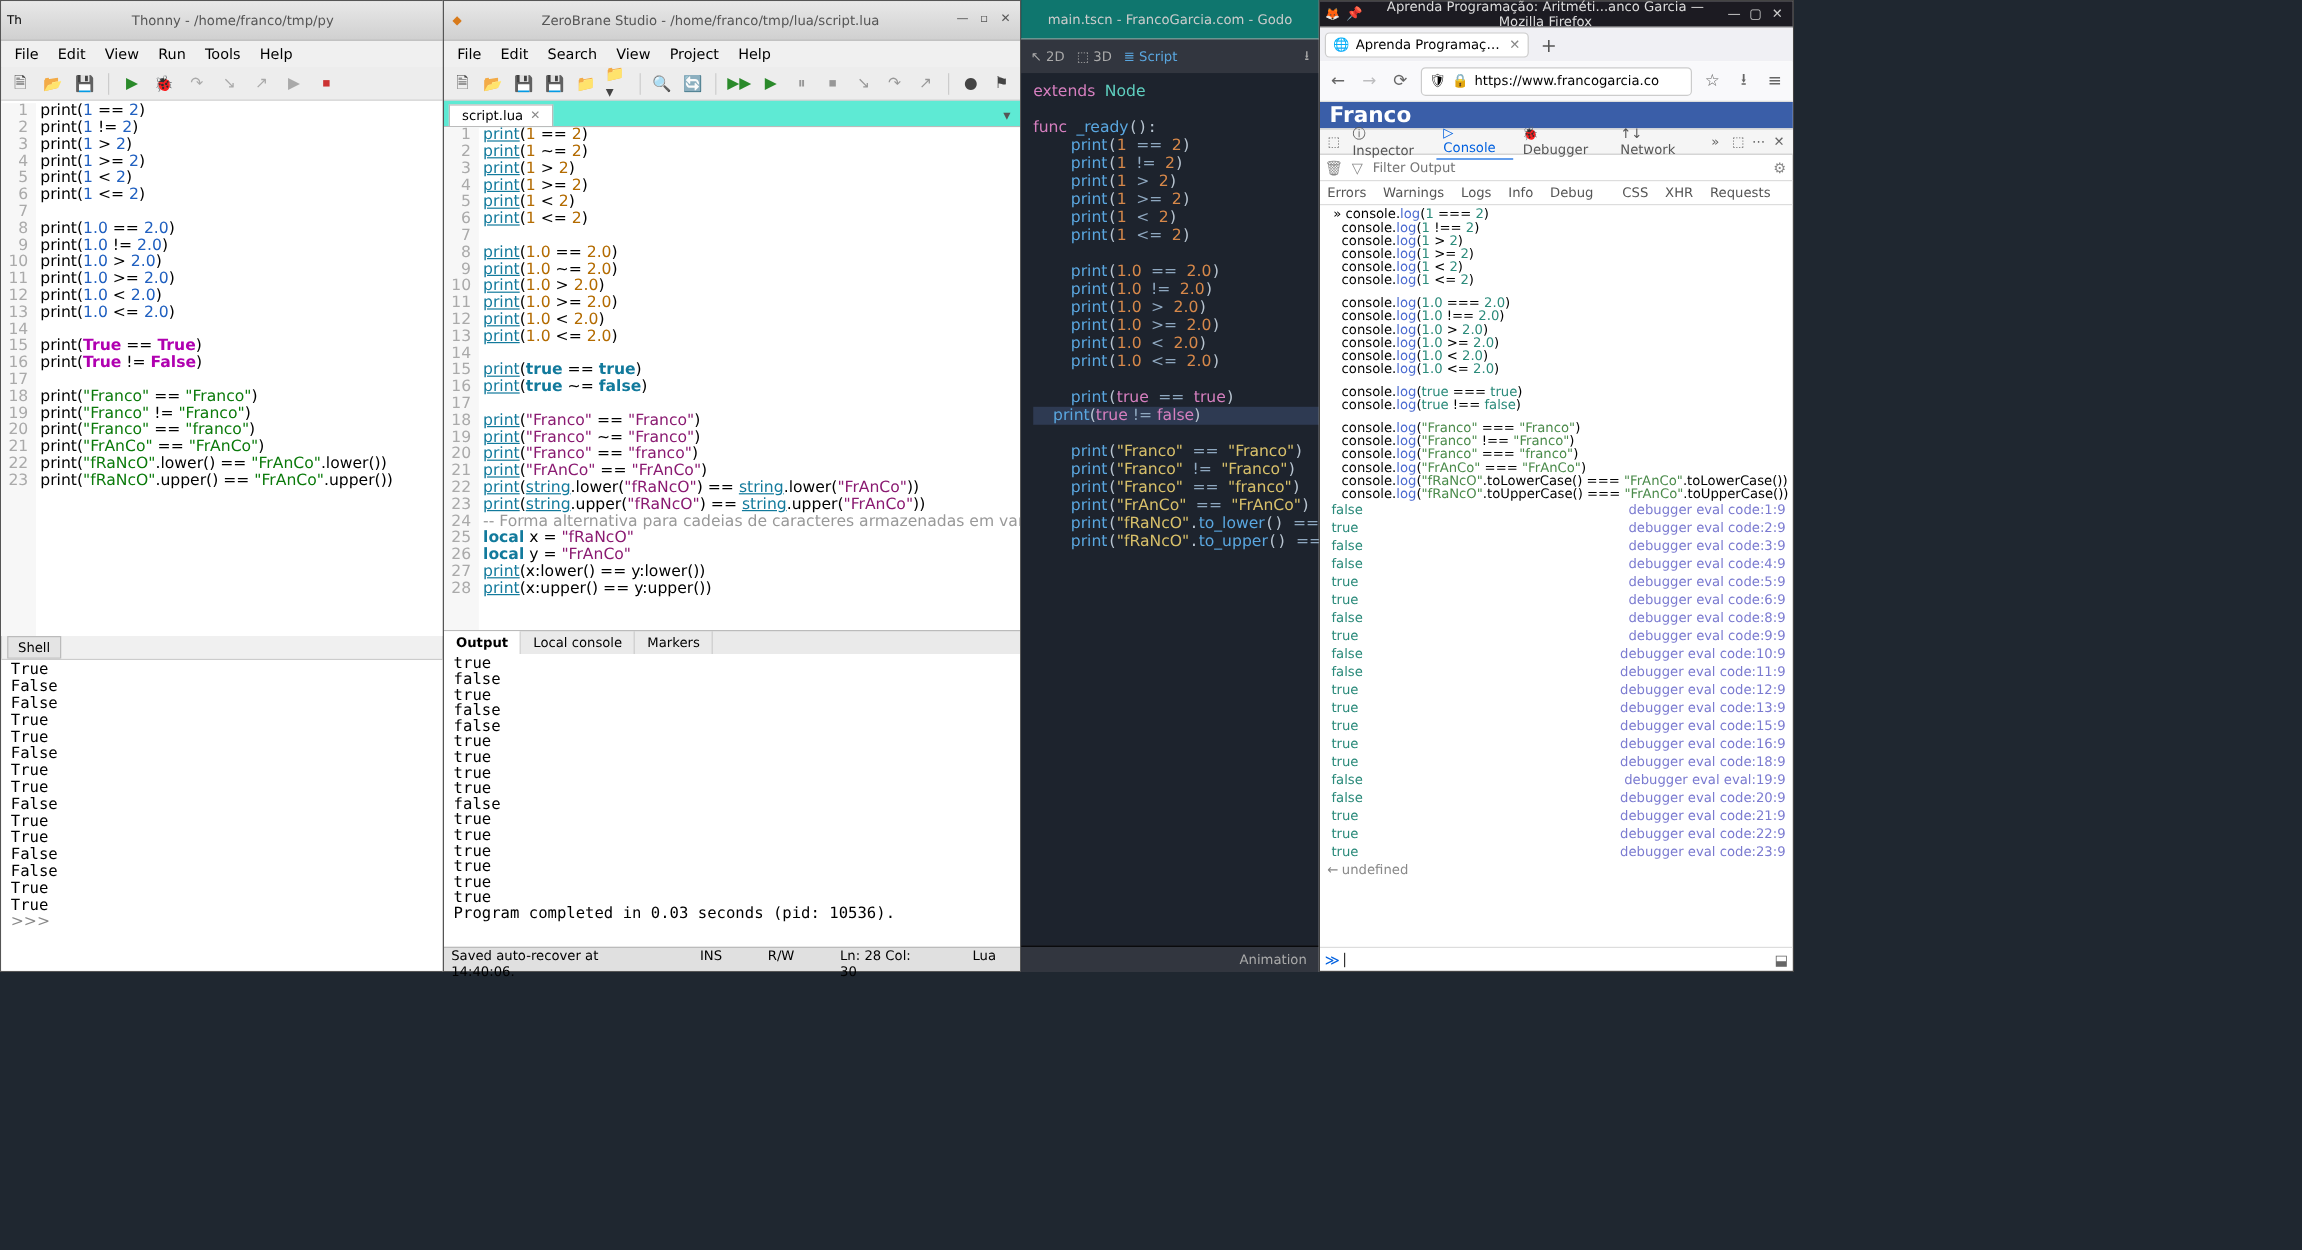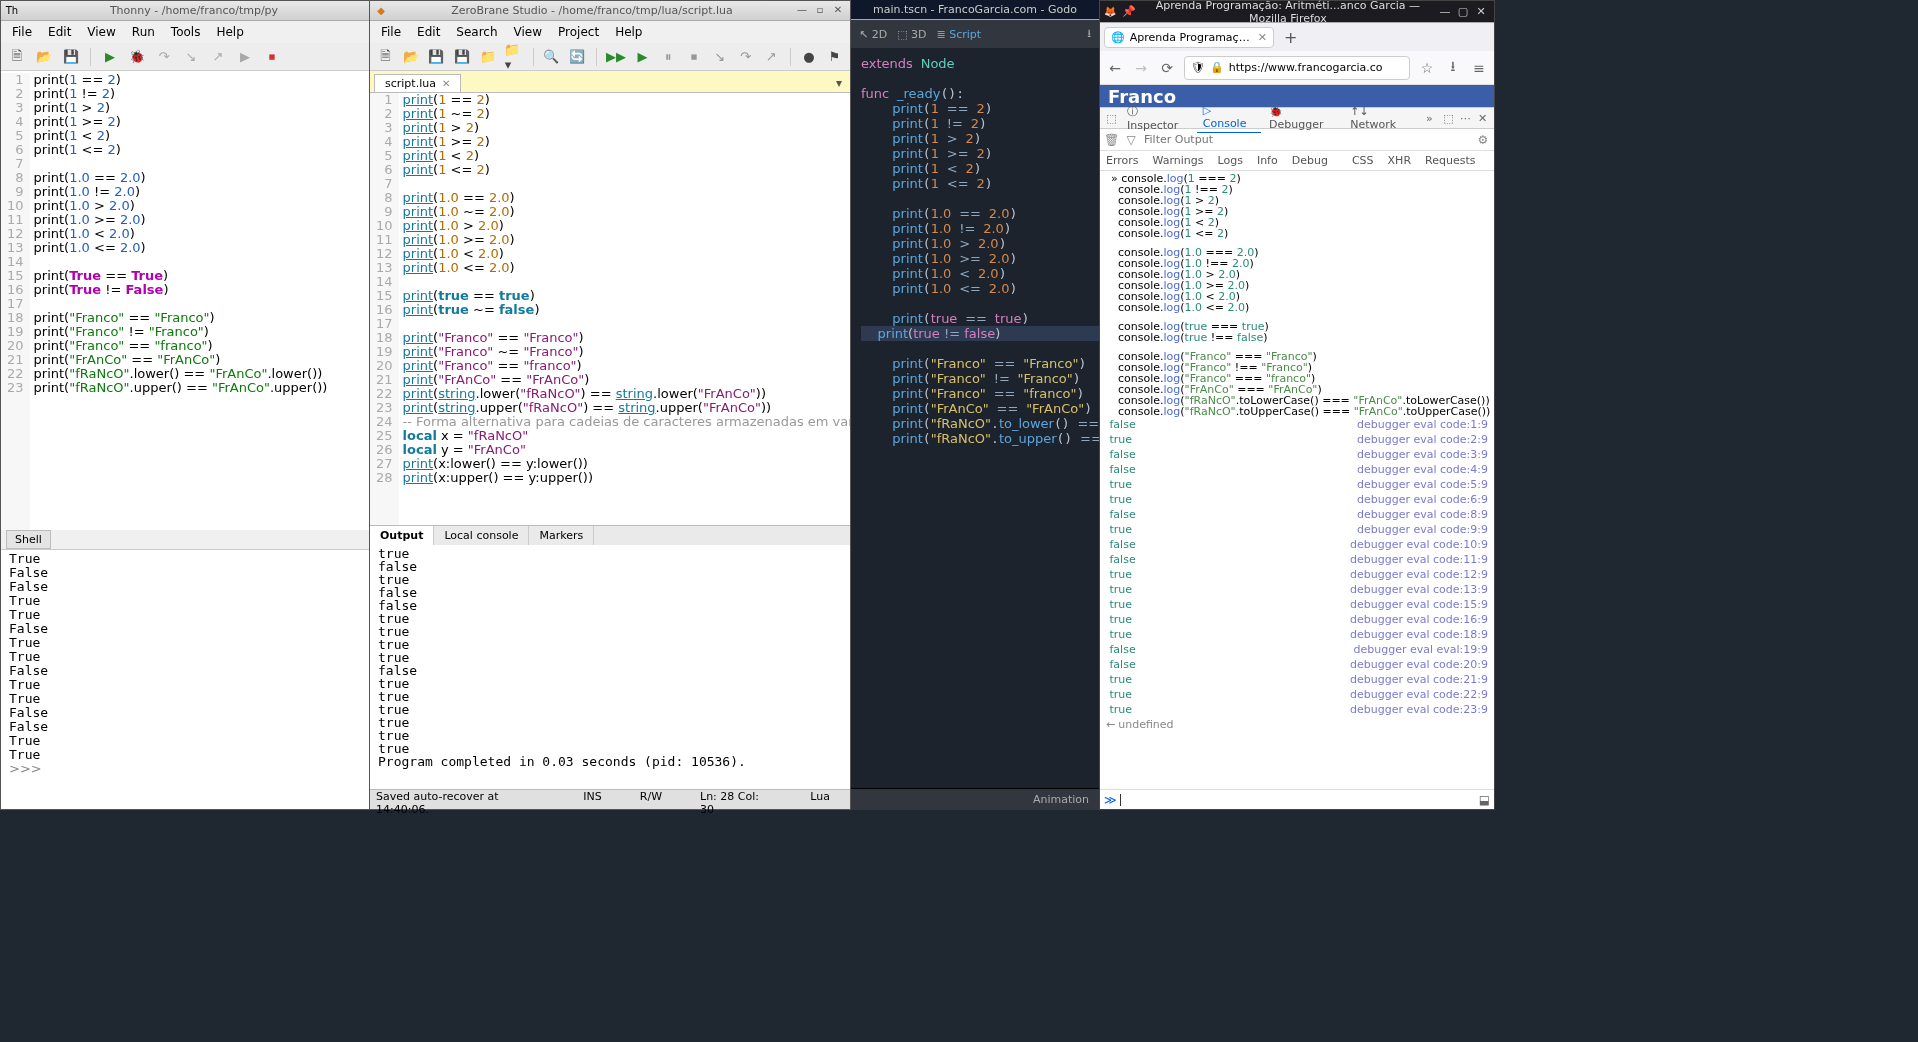--- a/index.html
+++ b/index.html
@@ -1,53 +1,53 @@
 <!DOCTYPE html>
 <html><head>
 <meta charset="utf-8">
 <style>
 * { margin:0; padding:0; box-sizing:border-box; font-family:"DejaVu Sans",sans-serif; }
 body { width:1918px; height:1042px; background:#1f2730; overflow:hidden; position:relative; font-size:12px; }
 .mono { font-family:"DejaVu Sans Mono",Consolas,monospace; }
 .window { position:absolute; background:#f0f0f0; border:1px solid #555; display:flex; flex-direction:column; }
-.titlebar { height:20px; background:linear-gradient(#e8e8e8,#d0d0d0); display:flex; align-items:center; font-size:11px; padding:0 4px; border-bottom:1px solid #aaa; }
+.titlebar { height:33px; background:linear-gradient(#e8e8e8,#d0d0d0); display:flex; align-items:center; font-size:11px; padding:0 4px; border-bottom:1px solid #aaa; }
 .titlebar .icon { width:14px; height:14px; margin-right:4px; display:inline-flex; align-items:center; justify-content:center; font-size:10px; }
 .titlebar .title { flex:1; text-align:center; color:#555; }
 .titlebar .winbtn { width:16px; height:14px; margin-left:2px; text-align:center; color:#555; font-size:10px; }
 .menubar { height:22px; background:#f0f0f0; display:flex; align-items:center; padding:0 4px; gap:2px; font-size:12px; }
 .menubar span { padding:2px 7px; }
 .toolbar { height:28px; background:#ededed; display:flex; align-items:center; padding:0 6px; gap:7px; border-bottom:1px solid #ccc; }
 .tbtn { width:20px; height:20px; display:inline-flex; align-items:center; justify-content:center; font-size:13px; color:#444; }
 .sep { width:1px; height:18px; background:#ccc; margin:0 2px; }
 
 #thonny { left:0; top:0; width:370px; height:810px; }
 #thonny .tab { background:#fff; border:1px solid #bbb; padding:2px 8px; font-size:11px; display:inline-block; margin:3px 0 0 5px; }
 #thonny .editor { flex:1; background:#fff; display:flex; overflow:hidden; padding-top:2px;}
 .gutter { background:#f7f7f7; color:#aaa; text-align:right; padding:0 6px; font-size:13px; line-height:14px; }
 .code { flex:1; padding:0 4px; font-size:13px; line-height:14px; white-space:pre; } .fn{color:#000;} .str{color:#0b7a0b;} .num{color:#2060c0;} .pyb{color:#b000b0;font-weight:bold;}
 #thonny .shellhdr { background:#e4e4e4; border:1px solid #bbb; padding:2px 8px; font-size:11px; display:inline-block; margin-left:5px;}
 #thonny .shell { height:260px; background:#fff; border-top:1px solid #ccc; padding:2px 8px; font-size:13px; line-height:14px; overflow:hidden;}
 
 #zbs { left:369px; top:0; width:482px; height:810px; }
-#zbs .tabrow { background:#fef9c3; padding:3px 4px 0 4px; border-bottom:1px solid #bbb; display:flex; align-items:center;}
+#zbs .tabrow { background:#5eead4; padding:3px 4px 0 4px; border-bottom:1px solid #bbb; display:flex; align-items:center;}
 #zbs .tab { background:#fff; border:1px solid #bbb; border-bottom:none; padding:2px 10px; font-size:11px; display:inline-flex; align-items:center; gap:6px;}
 #zbs .tab .x{color:#888;font-size:10px;}
 #zbs .dropdown{margin-left:auto;width:14px;text-align:center;color:#555;}
 #zbs .editor{ flex:1; background:#fff; display:flex; overflow:hidden; }
 #zbs .gutter{ width:46px; }
 .lua-fn{color:#127a9c;text-decoration:underline;} .lua-kw{color:#127a9c;font-weight:bold;} .lua-str{color:#8a1a71;} .lua-num{color:#b36b00;} .lua-cm{color:#999;} .lua-id{color:#127a9c;text-decoration:underline;}
 #zbs .outtabs{ background:#eaeaea; display:flex; border-top:1px solid #bbb;}
 #zbs .outtabs span{ padding:3px 10px; font-size:11px; border-right:1px solid #ccc; }
 #zbs .outtabs .active{ background:#fff; font-weight:bold;}
 #zbs .output{ height:244px; background:#fff; padding:2px 8px; font-size:13px; line-height:13px; white-space:pre;}
 #zbs .status{ height:20px; background:#e0e0e0; display:flex; font-size:11px; padding:0 6px; gap:24px; border-top:1px solid #bbb;}
 #zbs .status span:not(:first-child){margin-left:auto;} #zbs .status .s{margin-left:0!important;padding-right:14px;}
 
 #godot { left:851px; top:0; width:248px; height:810px; background:#262c36; border:none; color:#bbb; }
-#godot .titlebar{ background:#0f172a; color:#ccc; }
+#godot .titlebar{ background:#0f766e; color:#ccc; }
 #godot .titlebar .title{color:#ccc; font-size:11px;}
 #godot .toptabs{ height:28px; background:#32363f; display:flex; align-items:center; gap:10px; padding:0 8px; font-size:11px;}
 #godot .toptabs .t{ color:#aaa;}
 #godot .toptabs .script{ color:#5aa7e0;}
 #godot .toptabs .downl{ margin-left:auto; color:#aaa;}
 #godot .code{ background:#1d232d; color:#b8c4d0; padding:8px 0 8px 10px; font-size:13px; line-height:15px; flex:1; white-space:pre; }
 .gd-kw{color:#d67fbf;} .gd-type{color:#5fd0c0;} .gd-fn{color:#5aa7e0;} .gd-str{color:#d8c06a;} .gd-num{color:#d6884a;} .gd-op{color:#8fa8c0;} .gd-hl{background:#2e3a52;display:inline-block;width:100%;}
 #godot .bottom{ height:22px; background:#32363f; border-top:1px solid #000; display:flex; justify-content:flex-end; align-items:center; padding:0 10px; color:#aaa; font-size:11px;}
 
 #ff { left:1099px; top:0; width:396px; height:810px; background:#fff; border:1px solid #444;}

